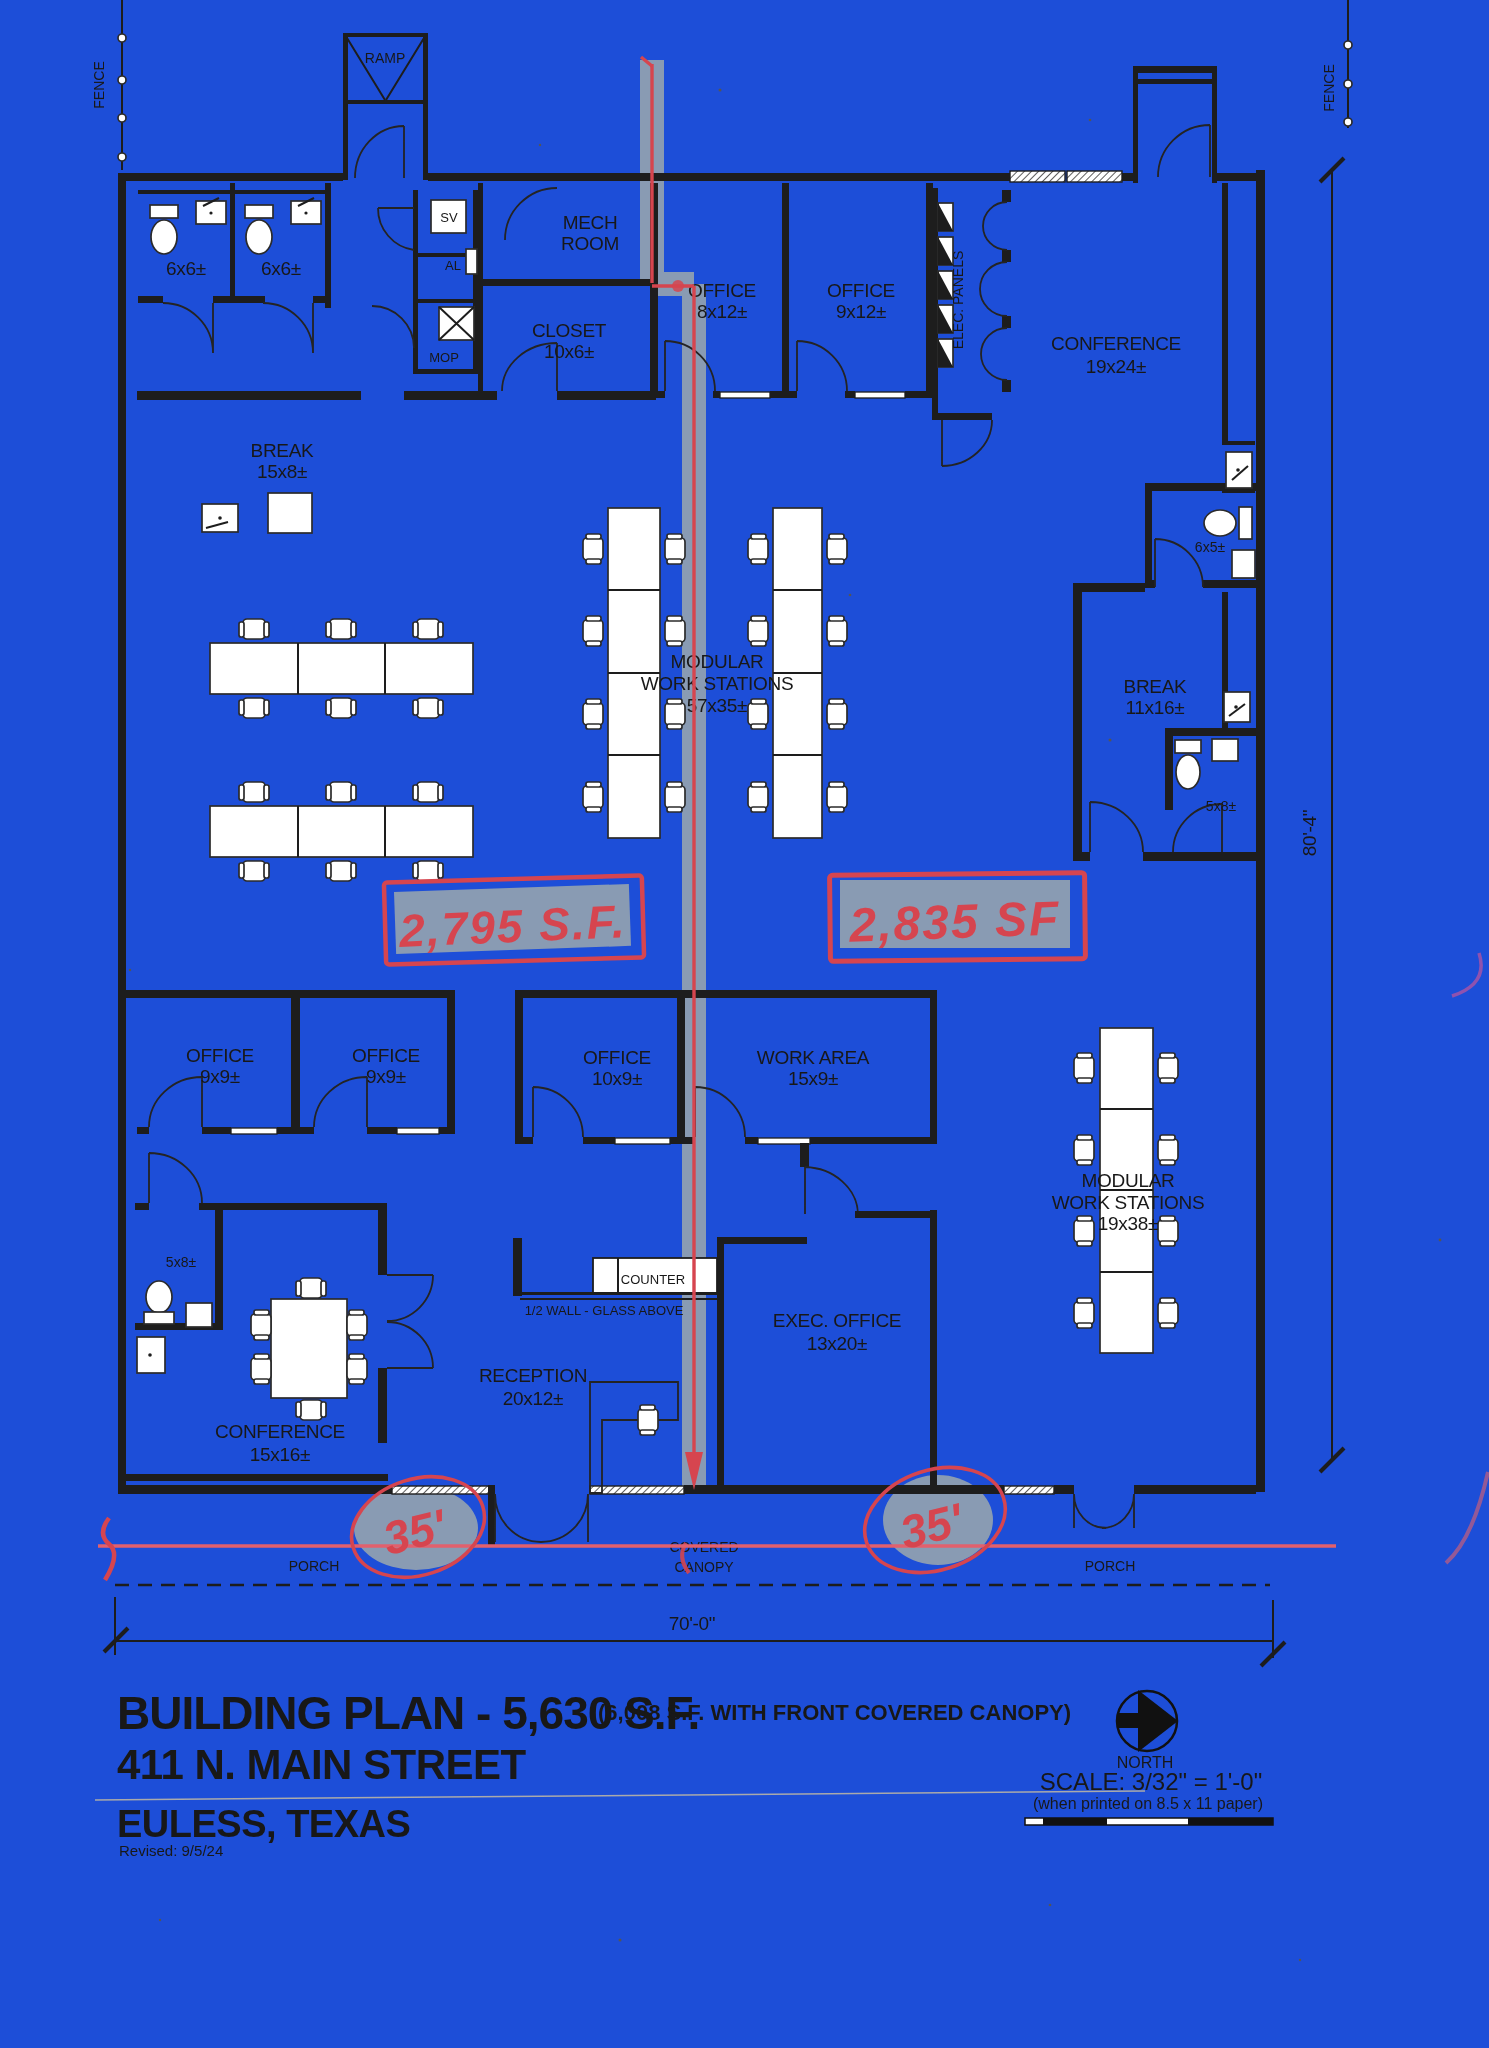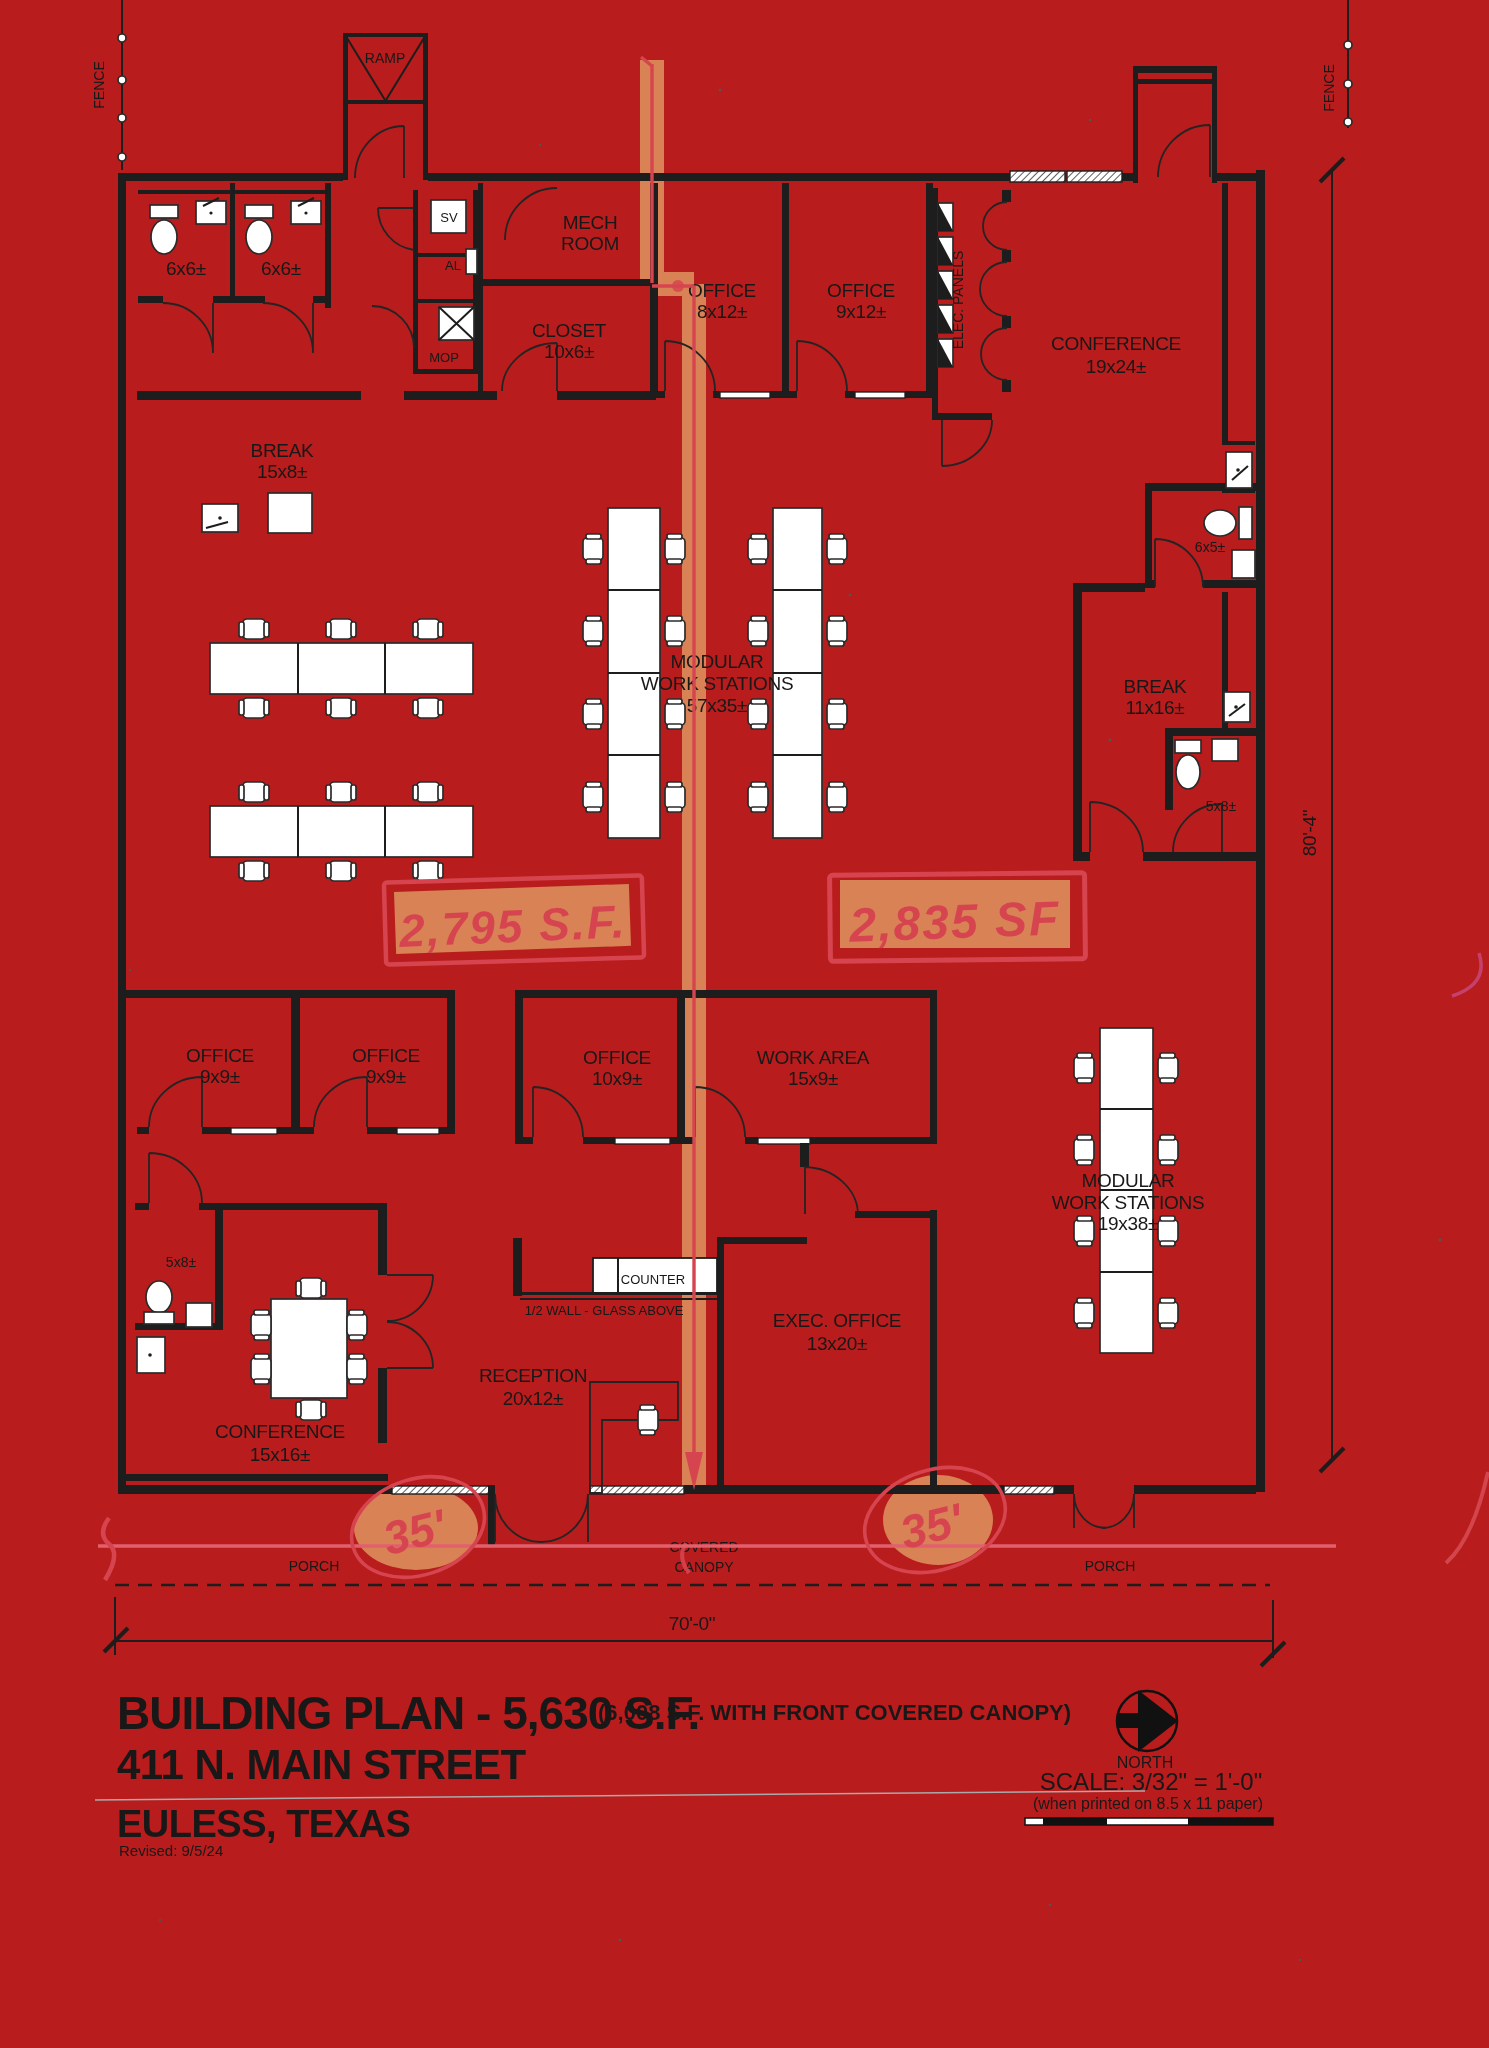--- a/index.html
+++ b/index.html
@@ -1,16 +1,16 @@
 <!DOCTYPE html>
 <html><head>
 <meta charset="utf-8">
 <style>
   html,body{margin:0;padding:0;background:#ffffff;}
-  .page{width:1489px;height:2048px;position:relative;background:#b91c1c;}
+  .page{width:1489px;height:2048px;position:relative;background:#1d4ed8;}
   svg{position:absolute;top:0;left:0;}
   text{font-family:"Liberation Sans",sans-serif;fill:#181818;}
   .lbl{font-size:19px;letter-spacing:-.3px;}
   .sm{font-size:14px;}
   .xs{font-size:13px;}
   .w{fill:#1d1d1d;}
   .ln{stroke:#1d1d1d;stroke-width:2;fill:none;}
   .arc{stroke:#242424;stroke-width:1.8;fill:none;}
   .furn{stroke:#2b2b2b;stroke-width:1.7;fill:#ffffff;}
   .redtxt{fill:#d6454f;font-style:italic;font-weight:bold;}

